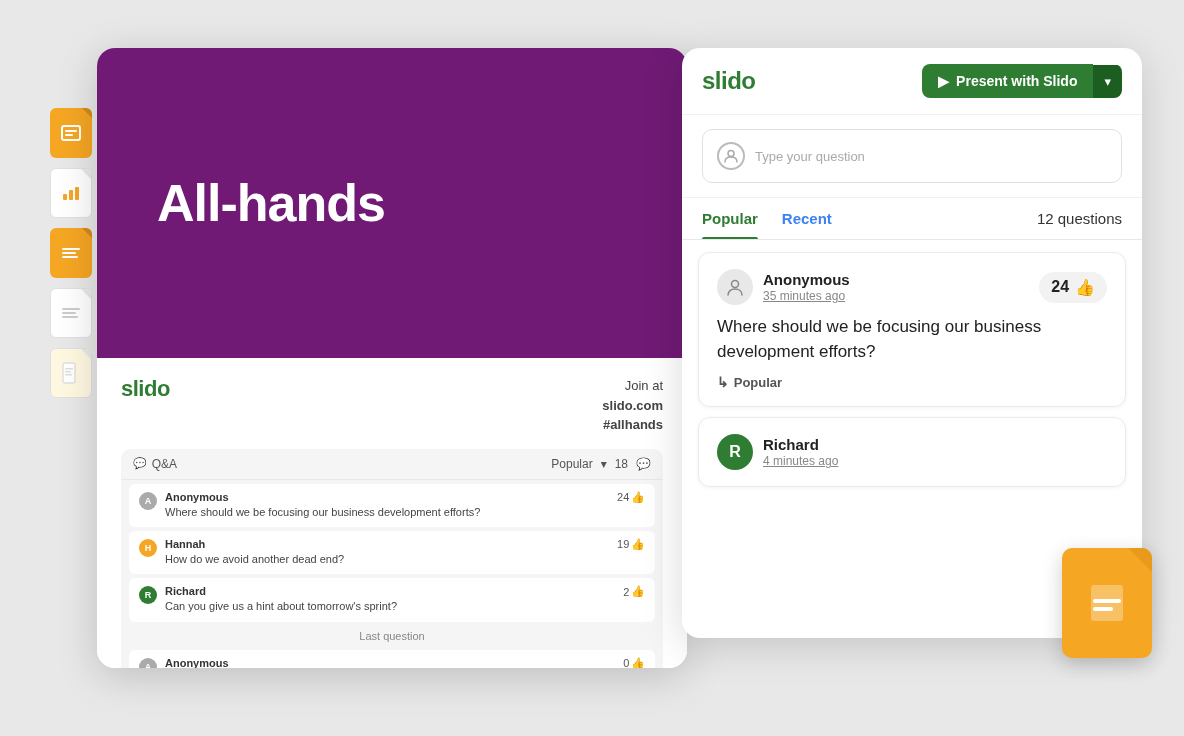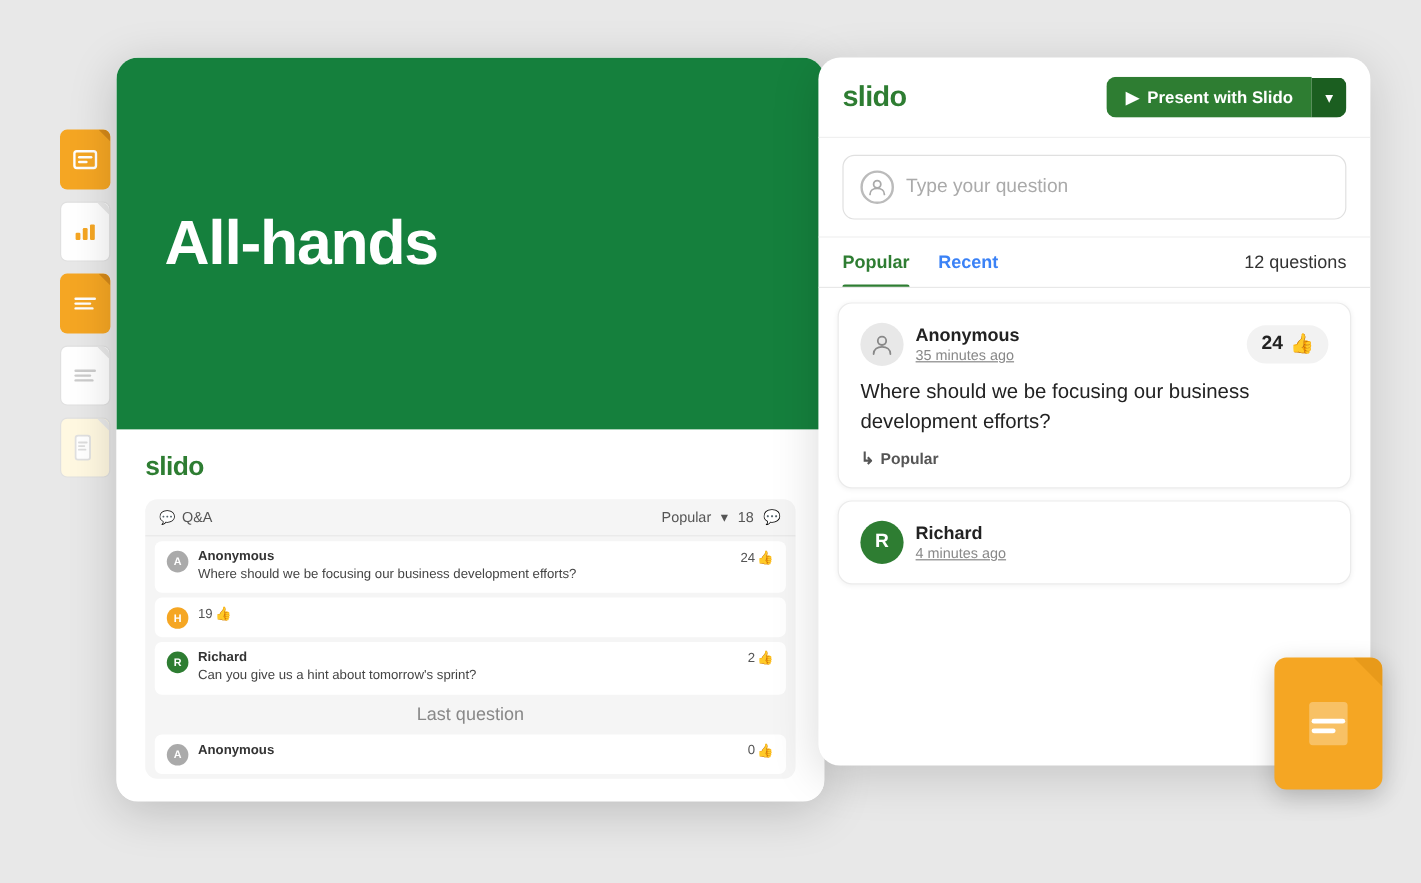--- a/index.html
+++ b/index.html
@@ -28,25 +28,25 @@
       top: 20px;
       width: 590px;
       height: 620px;
       border-radius: 18px;
       overflow: hidden;
       box-shadow: 0 8px 40px rgba(0,0,0,0.18);
       background: #fff;
     }
 
     .pres-top {
-      background: #15803d;
+      background: #701a75;
       height: 310px;
       display: flex;
       align-items: center;
-      padding: 40px;
+      padding: 60px;
     }
     .pres-title {
       font-size: 52px;
       font-weight: 800;
       color: #fff;
       letter-spacing: -1px;
     }
 
     .pres-bottom {
       background: #fff;
@@ -108,21 +108,21 @@
       border-radius: 6px;
       padding: 7px 10px;
       display: flex;
       align-items: flex-start;
       gap: 8px;
     }
     .qa-question-row.separator-row {
       background: none;
       justify-content: center;
       color: #888;
-      font-size: 15px;
+      font-size: 11px;
       margin: 0 8px;
       padding: 4px;
     }
 
     .qa-avatar {
       width: 18px;
       height: 18px;
       border-radius: 50%;
       display: flex;
       align-items: center;
@@ -225,21 +225,21 @@
       height: 28px;
       border-radius: 50%;
       border: 2px solid #bbb;
       display: flex;
       align-items: center;
       justify-content: center;
       color: #aaa;
       flex-shrink: 0;
     }
     .question-placeholder {
-      font-size: 16px;
+      font-size: 13px;
       color: #aaa;
     }
 
     .tabs-row {
       display: flex;
       align-items: center;
       padding: 0 20px;
       border-bottom: 1px solid #e8e8e8;
       gap: 24px;
     }
@@ -514,20 +514,25 @@
 
     <div class="pres-top">
       <span class="pres-title">All-hands</span>
     </div>
 
     <div class="pres-bottom">
       <div class="slido-branding-row">
         <div style="flex:1;">
           <span class="slido-wordmark">slido</span>
         </div>
+        <div class="join-info">
+          <div>Join at</div>
+          <div><strong>slido.com</strong></div>
+          <div><strong>#allhands</strong></div>
+        </div>
       </div>
 
       <div class="qa-panel">
         <div class="qa-header">
           <div class="qa-header-left">
             <span style="font-size:11px;">💬</span>
             <span>Q&amp;A</span>
           </div>
           <div class="qa-header-right">
             <span>Popular</span>
@@ -544,20 +549,24 @@
             <div class="qa-text">Where should we be focusing our business development efforts?</div>
           </div>
           <div class="qa-votes">
             <span>24</span>
             <span>👍</span>
           </div>
         </div>
 
         <div class="qa-question-row">
           <div class="qa-avatar orange">H</div>
+          <div class="qa-content">
+            <div class="qa-author">Hannah</div>
+            <div class="qa-text">How do we avoid another dead end?</div>
+          </div>
           <div class="qa-votes">
             <span>19</span>
             <span>👍</span>
           </div>
         </div>
 
         <div class="qa-question-row">
           <div class="qa-avatar green">R</div>
           <div class="qa-content">
             <div class="qa-author">Richard</div>

